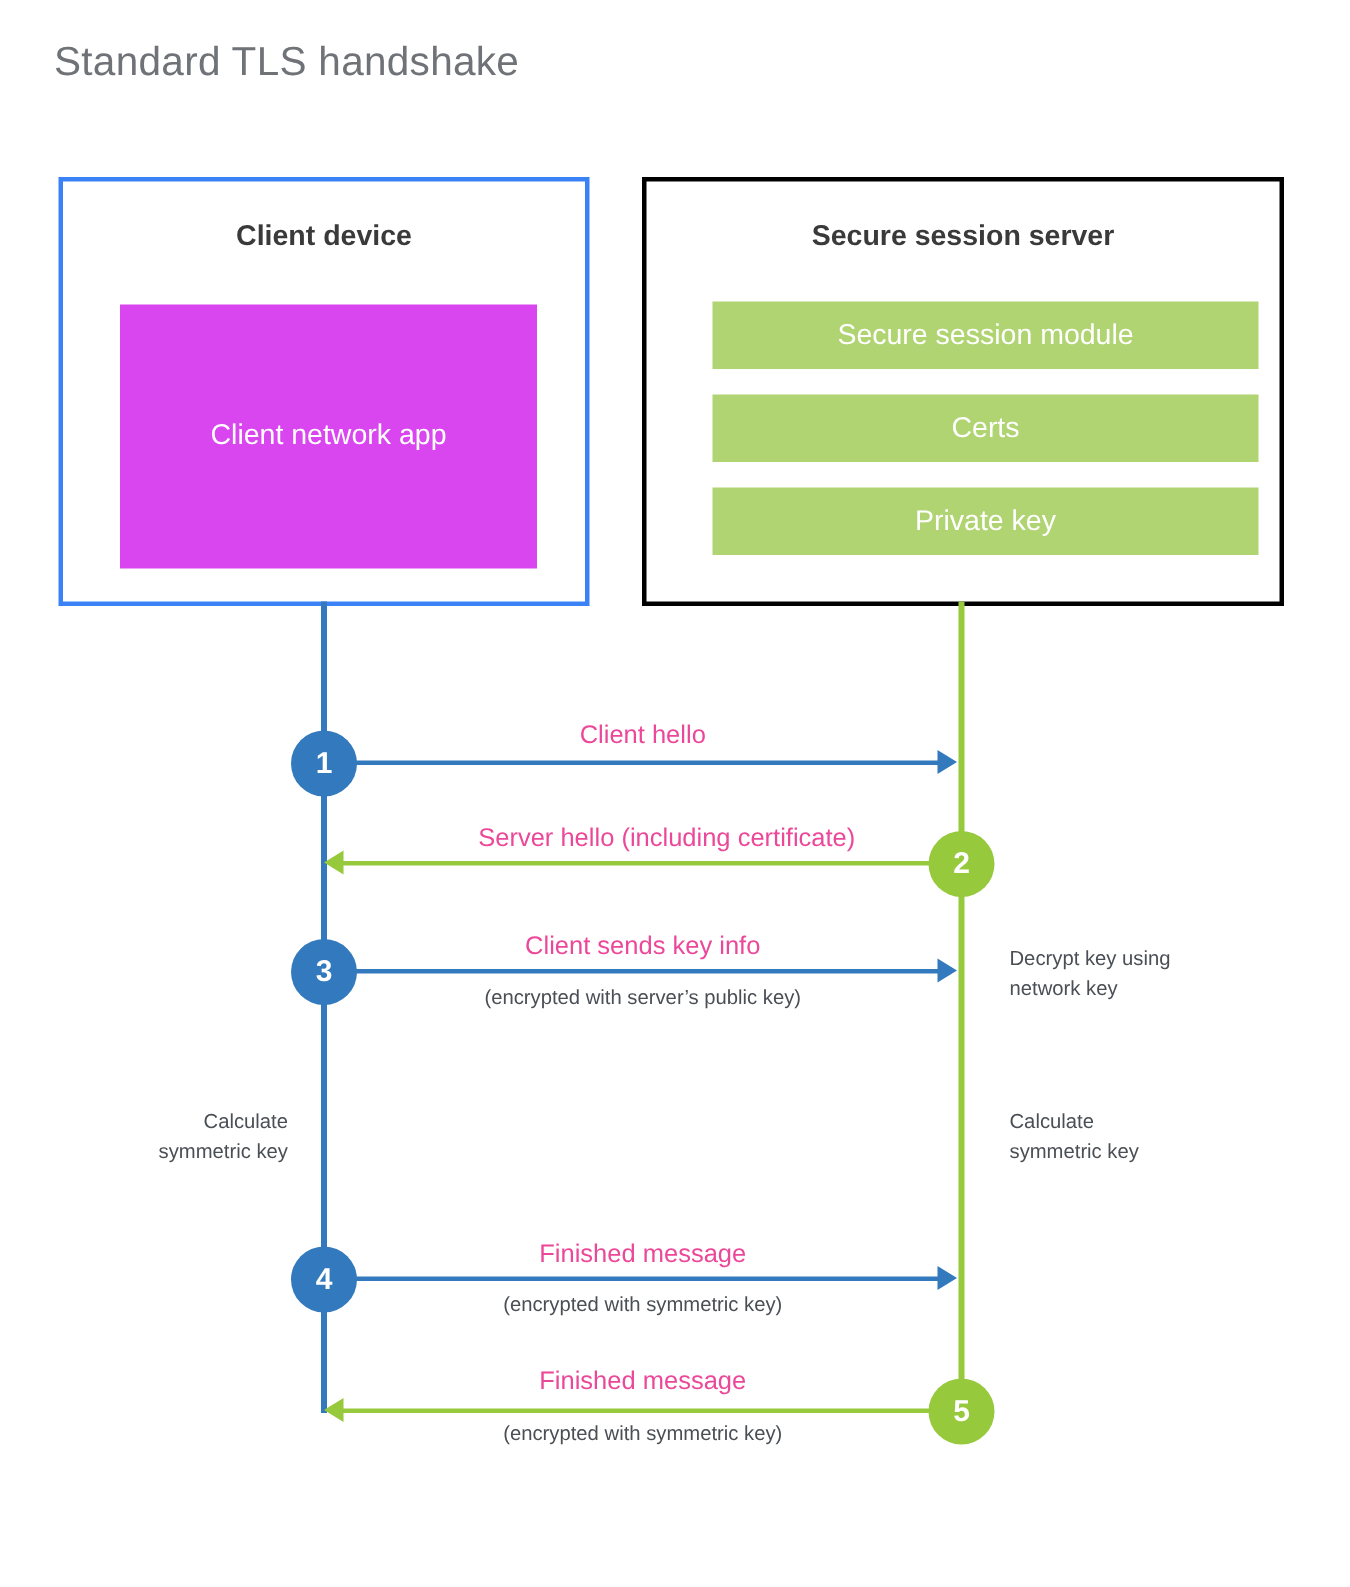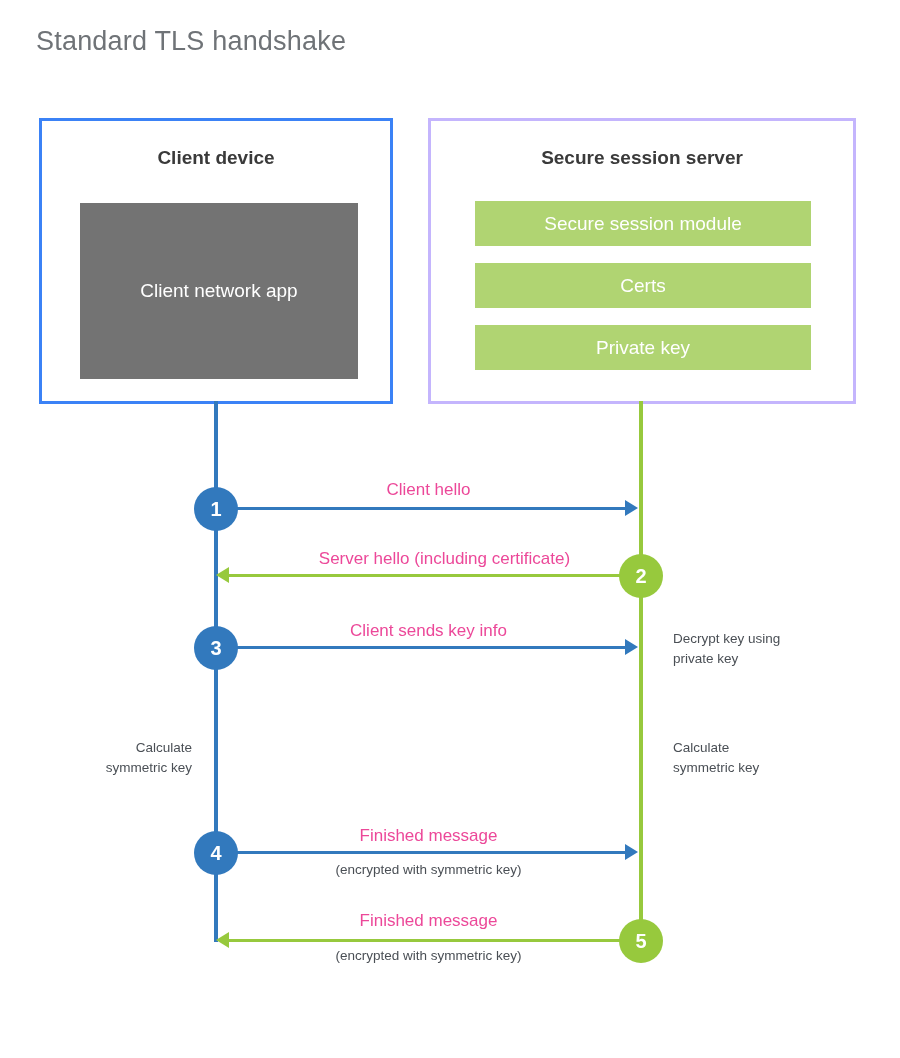--- a/index.html
+++ b/index.html
@@ -39,55 +39,55 @@
     top: 118px;
     width: 354px;
     height: 286px;
     border: 3px solid #3b82f6;
   }
   .party-box.server {
     left: 428px;
     top: 118px;
     width: 428px;
     height: 286px;
-    border: 3px solid #c4b5fd;
+    border: 3px solid #000000;
   }
   .party-title {
     position: absolute;
     left: 0;
     right: 0;
     top: 26px;
     text-align: center;
     font-size: 19px;
     font-weight: bold;
     color: #3a3a3a;
   }
 
   
   .client-app {
     position: absolute;
     left: 38px;
     top: 82px;
     width: 278px;
     height: 176px;
-    background: #737373;
+    background: #d946ef;
     color: #ffffff;
     font-size: 19px;
     display: flex;
     align-items: center;
     justify-content: center;
     text-align: center;
     line-height: 1.35;
     padding: 0 8px;
     box-sizing: border-box;
   }
   .server-bar {
     position: absolute;
     left: 44px;
-    width: 336px;
+    width: 364px;
     height: 45px;
     background: #b0d472;
     color: #ffffff;
     font-size: 19px;
     display: flex;
     align-items: center;
     justify-content: center;
     text-align: center;
     box-sizing: border-box;
   }
@@ -203,24 +203,25 @@
   <div class="step-circle blue" style="left:194px; top:487px;">1</div>
 
   <div class="msg-label" style="left:232px; top:549px; width:425px;">Server hello (including certificate)</div>
   <div class="arrow-line green" style="left:228px; top:574px; width:413px;"></div>
   <div class="arrow-head left green" style="left:216px; top:567px;"></div>
   <div class="step-circle green" style="left:619px; top:554px;">2</div>
 
   <div class="msg-label" style="left:216px; top:621px; width:425px;">Client sends key info</div>
   <div class="arrow-line blue" style="left:216px; top:646px; width:411px;"></div>
   <div class="arrow-head right blue" style="left:625px; top:639px;"></div>
+  <div class="msg-sub" style="left:216px; top:657px; width:425px;">(encrypted with server’s public key)</div>
   <div class="step-circle blue" style="left:194px; top:626px;">3</div>
 
   <div class="side-note right" style="left:673px; top:629px; width:190px;">Decrypt key using
-private key</div>
+network key</div>
 
   <div class="side-note left" style="left:22px; top:738px; width:170px;">Calculate
 symmetric key</div>
   <div class="side-note right" style="left:673px; top:738px; width:190px;">Calculate
 symmetric key</div>
 
   <div class="msg-label" style="left:216px; top:826px; width:425px;">Finished message</div>
   <div class="arrow-line blue" style="left:216px; top:851px; width:411px;"></div>
   <div class="arrow-head right blue" style="left:625px; top:844px;"></div>
   <div class="msg-sub" style="left:216px; top:862px; width:425px;">(encrypted with symmetric key)</div>

